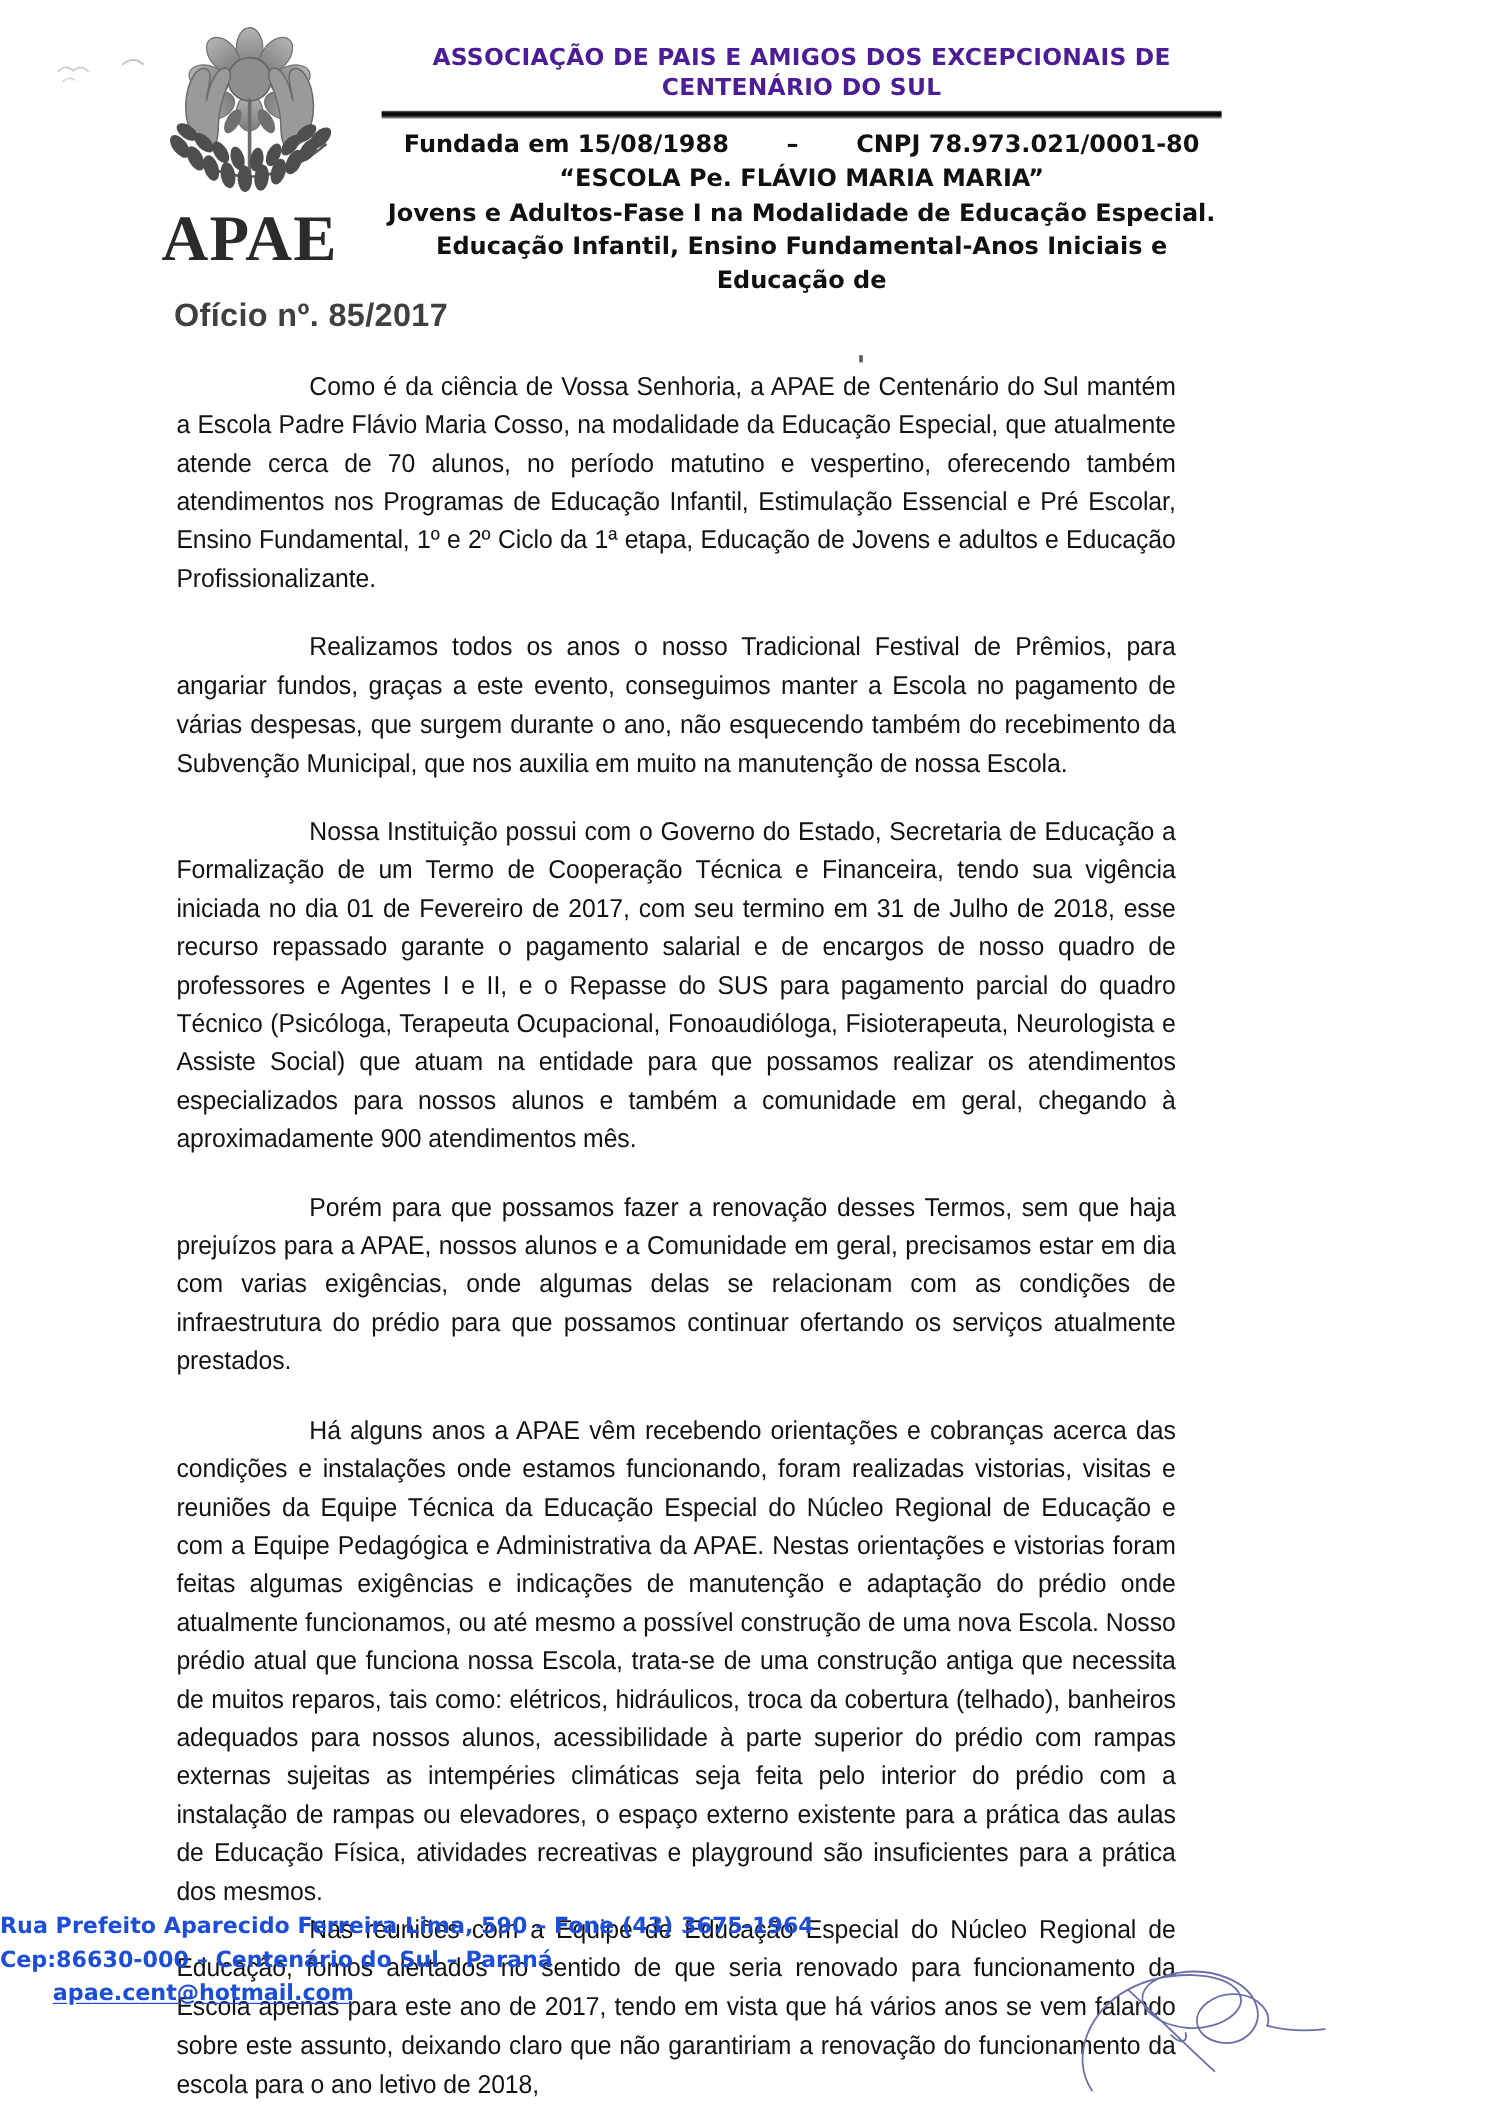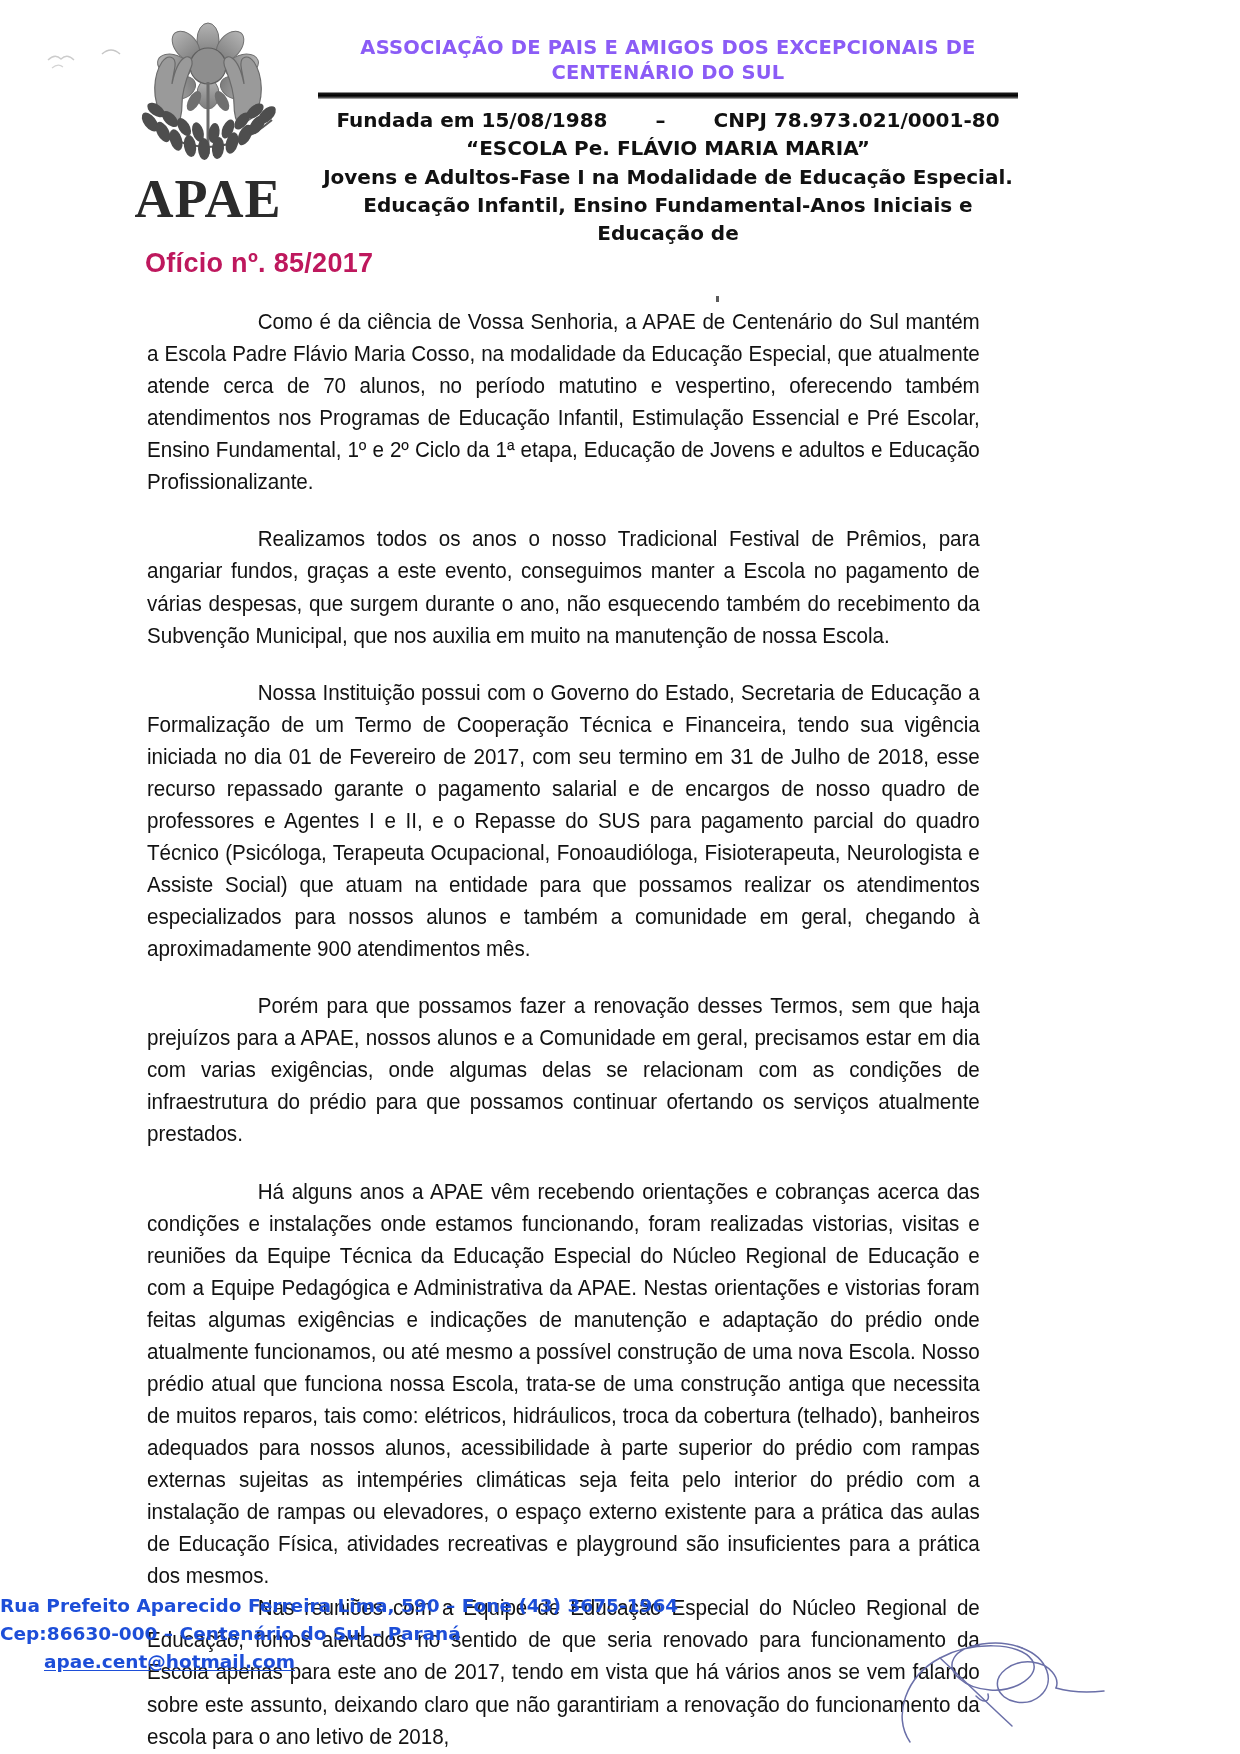--- a/index.html
+++ b/index.html
@@ -68,21 +68,21 @@
     top: 36px;
     width: 700px;
     text-align: center;
   }
   .head-org {
     font-family: "DejaVu Sans", sans-serif;
     font-weight: bold;
     font-size: 19.5px;
     letter-spacing: .2px;
     line-height: 1.28;
-    color: #8b5cf6;
+    color: #4c1d95;
     white-space: pre-line;
   }
   .head-rule {
     margin: 6px auto 0 auto;
     width: 700px;
     height: 7px;
     background: linear-gradient(
         to bottom,
         #d8d8d8 0%,
         #1a1a1a 18%,
@@ -105,21 +105,21 @@
 
   
   .doc-number {
     position: absolute;
     left: 145px;
     top: 248px;
     font-family: "Liberation Sans", sans-serif;
     font-weight: bold;
     font-size: 27px;
     letter-spacing: .3px;
-    color: #be185d;
+    color: #404040;
   }
 
   
   .body-copy {
     position: absolute;
     left: 147px;
     top: 306px;
     width: 872px;
   }
   .para {

